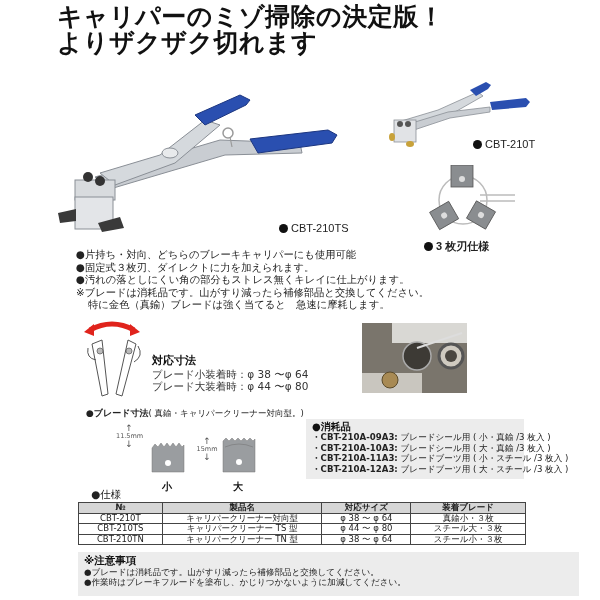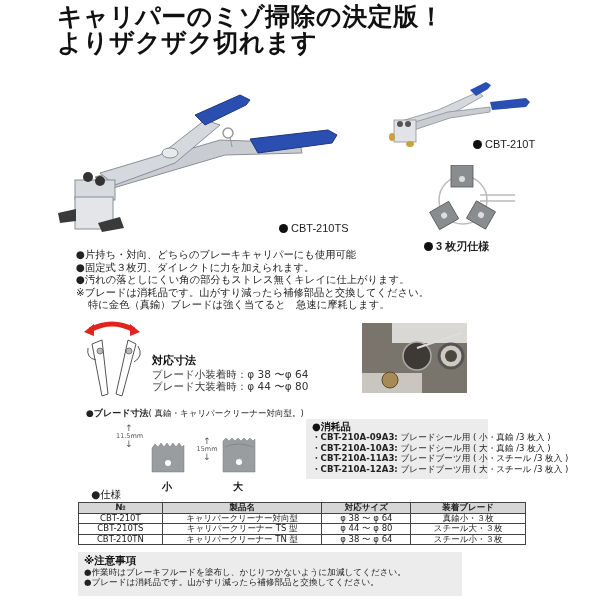--- a/index.html
+++ b/index.html
@@ -22,32 +22,32 @@
   .dims { position: absolute; left: 152px; top: 355px; font-size: 10.5px; line-height: 12.5px; color: #333; }
   .dims .title { font-weight: bold; color: #111; font-size: 11px; }
 
   .blade-head { position: absolute; left: 86px; top: 407px; font-size: 8.5px; color: #222; white-space: nowrap; }
   .blade-head b { font-size: 9px; }
 
   .dim-arrow { position: absolute; font-size: 6.5px; color: #555; text-align: center; }
 
   .size-label { position: absolute; font-size: 10px; font-weight: bold; color: #111; }
 
-  .consumables { position: absolute; left: 306px; top: 419px; width: 182px; height: 60px; background: #ececec; padding: 3px 6px; font-size: 8.6px; line-height: 10.4px; color: #222; }
+  .consumables { position: absolute; left: 306px; top: 419px; width: 218px; height: 60px; background: #ececec; padding: 3px 6px; font-size: 8.6px; line-height: 10.4px; color: #222; }
   .consumables .title { font-weight: bold; font-size: 10px; color: #111; }
   .consumables .item { white-space: nowrap; }
   .consumables .code { font-weight: bold; }
 
   .spec-head { position: absolute; left: 75px; top: 488px; font-size: 10.5px; color: #222; margin-left: 16px; }
 
   table.spec { position: absolute; left: 78px; top: 502px; width: 448px; border-collapse: collapse; font-size: 8.5px; color: #222; }
   table.spec th, table.spec td { border: 1px solid #444; text-align: center; height: 10.5px; padding: 0 2px; line-height: 9.5px; white-space: nowrap; font-weight: normal; }
   table.spec th { background: #d6d6d6; font-weight: bold; }
 
-  .notes { position: absolute; left: 78px; top: 552px; width: 384px; height: 44px; background: #ececec; padding: 3px 6px; font-size: 8.6px; line-height: 10.5px; color: #222; }
+  .notes { position: absolute; left: 78px; top: 552px; width: 501px; height: 44px; background: #ececec; padding: 3px 6px; font-size: 8.6px; line-height: 10.5px; color: #222; }
   .notes .title { font-weight: bold; font-size: 10.5px; color: #111; margin-bottom: 1px; }
 </style>
 </head>
 <body>
 
 <div class="headline">
   <div>キャリパーのミゾ掃除の決定版！</div>
   <div>よりザクザク切れます</div>
 </div>
 
@@ -229,15 +229,15 @@
       <td>CBT-210TN</td>
       <td>キャリパークリーナー TN 型</td>
       <td>φ 38 〜 φ 64</td>
       <td>スチール小・３枚</td>
     </tr>
   </tbody>
 </table>
 
 <div class="notes">
   <div class="title">※注意事項</div>
+  <div>●ブレードは消耗品です。山がすり減ったら補修部品と交換してください。</div>
   <div>●作業時はブレーキフルードを塗布し、かじりつかないように加減してください。</div>
-  <div>●ブレードは消耗品です。山がすり減ったら補修部品と交換してください。</div>
 </div>
 
 </body></html>

